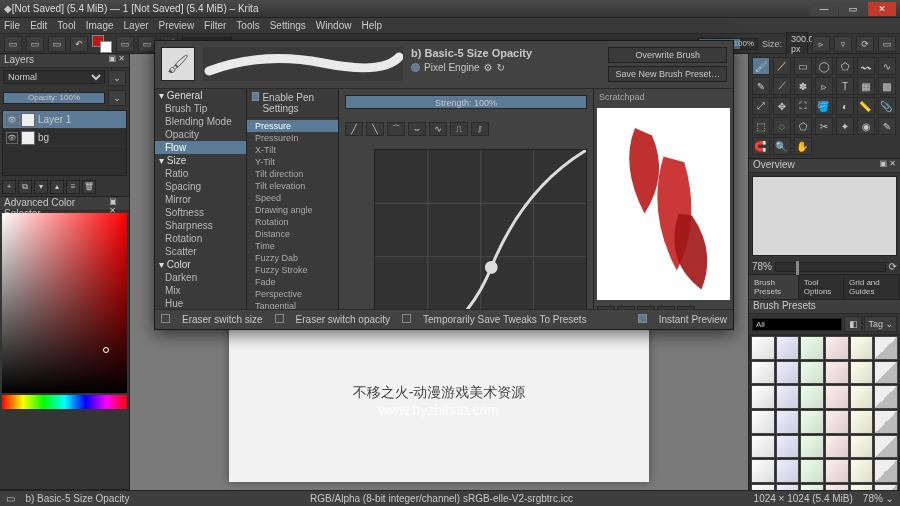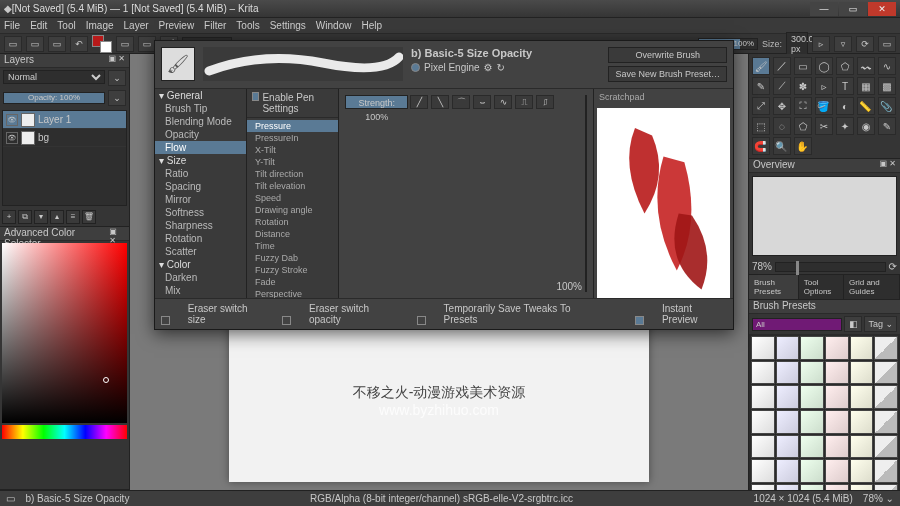--- a/index.html
+++ b/index.html
@@ -22,21 +22,21 @@
 .tslider{width:60px;height:12px;background:linear-gradient(to right,#5a7a95 70%,#2e2e2e 70%);border:1px solid #222;font-size:8px;padding-left:3px;line-height:10px}
 .main{display:flex;height:436px}
 .leftdocks{width:130px;background:#353535;border-right:1px solid #222;display:flex;flex-direction:column}
 .dock{border-bottom:1px solid #222}
 .dockhdr{height:14px;background:#3e3e3e;display:flex;align-items:flex-start;padding:0 4px;font-size:9px;border-bottom:1px solid #2a2a2a}
 .dockhdr .dx{margin-left:auto;font-size:8px}
 .layers .blendrow{display:flex;padding:2px 3px;gap:3px}
 .layers .blendrow select{flex:1;background:#2e2e2e;border:1px solid #222;font-size:9px;color:#ccc;height:14px}
 .layers .oprow{display:flex;align-items:center;padding:2px 3px;gap:3px}
 .layers .opbar{flex:1;height:12px;background:#5a7a95;font-size:8px;text-align:center;border:1px solid #222;line-height:10px}
-.layerlist{height:96px;background:#2e2e2e;margin:2px;border:1px solid #222}
+.layerlist{height:66px;background:#2e2e2e;margin:2px;border:1px solid #222}
 .layer{display:flex;align-items:center;height:18px;border-bottom:1px solid #333;padding:0 3px;gap:3px}
 .layer.sel{background:#5a7a95}
 .layer .eye{width:12px;height:12px;border:1px solid #666;font-size:7px;text-align:center;line-height:10px}
 .layer .thumb{width:14px;height:14px;background:#eee;border:1px solid #666}
 .layerbtns{display:flex;padding:2px;gap:2px}
 .layerbtns .lb{width:14px;height:14px;background:#3a3a3a;border:1px solid #222;font-size:8px;text-align:center;line-height:12px}
 .acs{flex:1}
 .colorpicker{height:180px;position:relative;margin:2px}
 .colortri{width:100%;height:100%;background:linear-gradient(to bottom,transparent,#000),linear-gradient(to right,#fff,#f00);position:relative}
 .colortri .dot{position:absolute;width:6px;height:6px;border:1px solid #fff;border-radius:50%;right:18px;bottom:40px}
@@ -49,21 +49,21 @@
 .tool.active{background:#5a7a95}
 .overview{border-bottom:1px solid #222}
 .ovbox{margin:3px;height:80px;background:#d8d8d8;border:1px solid #222}
 .ovctl{display:flex;align-items:center;padding:2px 3px;gap:3px}
 .ovslider{flex:1;height:10px;background:#2e2e2e;border:1px solid #222;position:relative}
 .ovslider::after{content:"";position:absolute;left:18%;top:-2px;width:3px;height:14px;background:#888}
 .tabs{display:flex;border-bottom:1px solid #222}
 .tab{padding:3px 5px;font-size:8px;background:#2e2e2e;border-right:1px solid #222}
 .tab.active{background:#3e3e3e}
 .presetbar{display:flex;padding:2px 3px;gap:2px;align-items:center}
-.presetbar .psel{flex:1;background:#701a75;border:1px solid #222;font-size:8px;padding:1px 3px}
+.presetbar .psel{flex:1;background:#000000;border:1px solid #222;font-size:8px;padding:1px 3px}
 .presetgrid{flex:1;display:grid;grid-template-columns:repeat(6,1fr);gap:1px;padding:2px;background:#2a2a2a;overflow:hidden}
 .preset{aspect-ratio:1;background:linear-gradient(135deg,#eee 50%,#bbb 50%);border:1px solid #444}
 .preset:nth-child(6n+1){background:linear-gradient(135deg,#fff,#ddd)}
 .preset:nth-child(6n+2){background:linear-gradient(135deg,#eef,#ccd)}
 .preset:nth-child(6n+3){background:linear-gradient(135deg,#efe,#cdc)}
 .preset:nth-child(6n+4){background:linear-gradient(135deg,#fee,#dcc)}
 .preset:nth-child(6n+5){background:linear-gradient(135deg,#ffe,#ddc)}
 .statusbar{height:16px;background:#3e3e3e;border-top:1px solid #222;display:flex;align-items:center;padding:0 6px;gap:10px;font-size:9px}
 .statusbar .sp{flex:1}
 
@@ -82,33 +82,33 @@
 .be-tree{width:92px;background:#3a3a3a;border-right:1px solid #222;overflow-y:auto;font-size:9px}
 .be-tree .ti{padding:1px 4px 1px 10px;color:#bbb;white-space:nowrap}
 .be-tree .ti.hdr{padding-left:4px;color:#ddd}
 .be-tree .ti.sel{background:#5a7a95;color:#fff}
 .be-sensors{width:92px;background:#3a3a3a;border-right:1px solid #222}
 .be-sensors .shdr{padding:3px 5px;font-size:9px;border-bottom:1px solid #2a2a2a;display:flex;gap:3px}
 .be-sensors .chk{width:9px;height:9px;border:1px solid #888;background:#5a7a95}
 .be-sensors .slist{padding:2px 0}
 .be-sensors .si{padding:1px 8px;font-size:9px;color:#aaa}
 .be-sensors .si.sel{background:#5a7a95;color:#fff}
-.be-curve{flex:1;padding:6px;display:flex;flex-direction:row;gap:2px}
+.be-curve{flex:1;padding:6px;display:flex;flex-direction:column;gap:13px}
 .be-strslider{height:14px;background:#5a7a95;text-align:center;font-size:9px;line-height:14px;border:1px solid #222}
 .be-iconrow{display:flex;gap:3px}
 .be-iconrow .ci{width:18px;height:14px;background:#3a3a3a;border:1px solid #2a2a2a;font-size:9px;text-align:center;line-height:12px}
 .be-graph{flex:1;background:#323232;border:1px solid #222;position:relative}
 .be-graph svg{width:100%;height:100%}
 .be-scratch{width:140px;border-left:1px solid #222;display:flex;flex-direction:column}
 .be-scratch .shdr2{padding:3px 5px;font-size:9px;color:#aaa}
 .be-pad{flex:1;margin:3px;background:#fff;position:relative}
 .be-pad svg{width:100%;height:100%}
 .be-padbtns{display:flex;padding:3px;gap:2px}
 .be-padbtns .pb{width:18px;height:16px;background:#3a3a3a;border:1px solid #222;font-size:9px;text-align:center;line-height:14px}
-.be-footer{display:flex;padding:4px 6px;gap:18px;border-top:1px solid #2a2a2a;font-size:9px;align-items:flex-end}
+.be-footer{display:flex;padding:4px 6px;gap:12px;border-top:1px solid #2a2a2a;font-size:9px;align-items:flex-start}
 .be-footer .chk3{width:9px;height:9px;border:1px solid #888}
 .be-footer .sp2{flex:1}
 
 .wm{position:absolute;left:50%;bottom:72px;transform:translateX(-50%);text-align:center;z-index:2;color:#555;pointer-events:none}
 .wm .l1{font-size:14px;color:#444}
 .wm .l2{font-size:14px;color:#ffffff;opacity:.8}
 </style>
 </head>
 <body>
 

